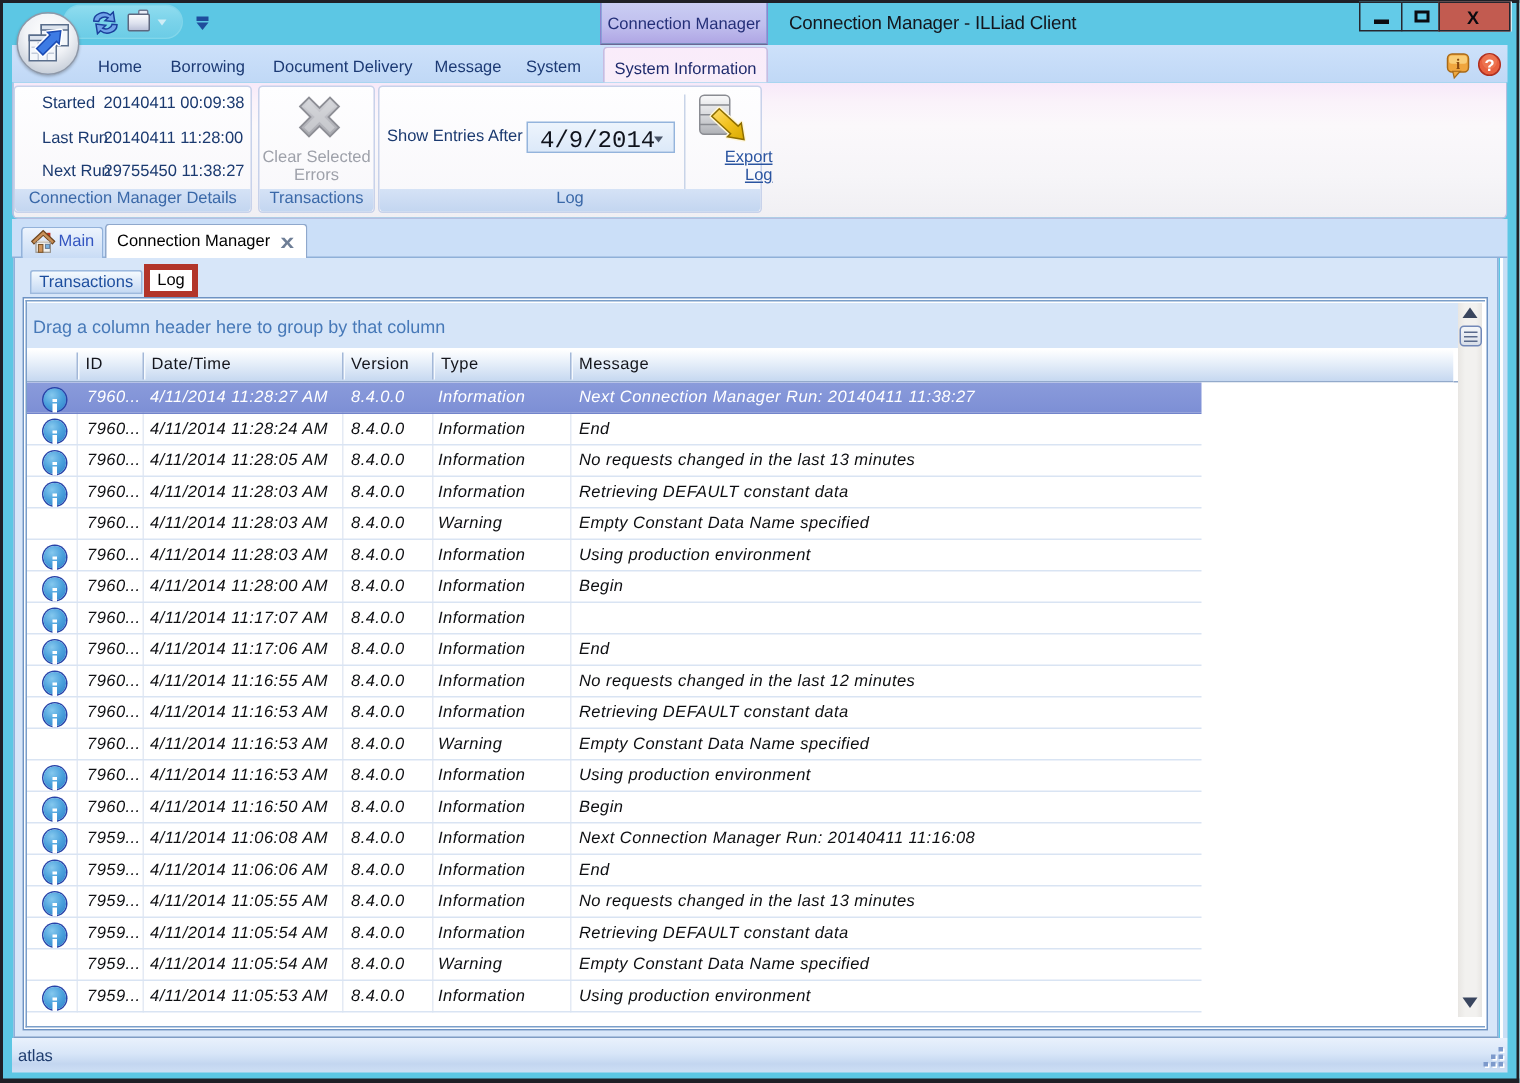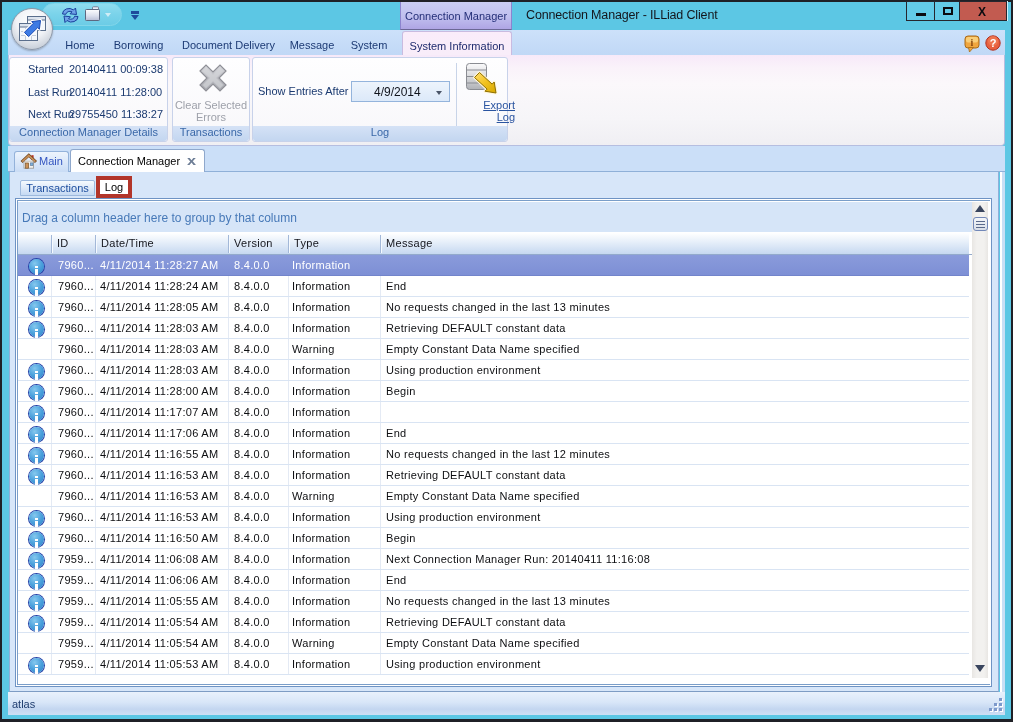--- a/index.html
+++ b/index.html
@@ -53,21 +53,21 @@
   border-radius:0 0 3px 3px; text-align:center; line-height:13px; color:#3A68A8; }
 #g1 { left:0px; width:159px; }
 #g2 { left:163px; width:78px; }
 #g3 { left:243px; width:256px; }
 .inf-lb { position:absolute; left:18px; color:#1B3A70; }
 .inf-v  { position:absolute; left:59px; color:#1B3A70; }
 #g2 .dis { position:absolute; width:100%; text-align:center; color:#9EA1AA; }
 #g3 .btn-lb { position:absolute; width:72px; text-align:right; color:#2A54A0;text-decoration:underline; }
 #combo { position:absolute; left:98px; top:23px; width:99px; height:21px;
   background:linear-gradient(180deg,#EDF4FC 0%,#DCE9F9 100%); border:1px solid #94B4DC; }
-#combo span { position:absolute; left:22px; top:3px; font-size:12px; color:#10131C; }
+#combo span { position:absolute; left:8px; top:3px; font-size:16px; color:#10131C;font-family:Liberation Mono, monospace; }
 #combo .ar { position:absolute; right:7px; top:9px; width:0; height:0;
   border-left:3.5px solid transparent; border-right:3.5px solid transparent; border-top:4px solid #4A5568; }
 #g3 .vsep { position:absolute; left:203px; top:5px; width:1px; height:70px; background:#C8D4E8; }
 
 
 #docband { left:8px; top:146px; width:997px; height:26px; background:#CBDFF8; }
 #docband .uline { position:absolute; left:0; bottom:0; width:100%; height:1px; background:#8FB0D8; }
 #tab-main { position:absolute; left:6px; top:5px; width:55px; height:21px;
   background:linear-gradient(180deg,#EDF4FD 0%,#C9DCF5 100%);
   border:1px solid #93B2DA; border-bottom:none; border-radius:3px 3px 0 0; }
@@ -99,21 +99,21 @@
 #hdr { position:absolute; left:2px; top:34px; width:951px; height:22px;
   background:linear-gradient(180deg,#FFFFFF 0%,#E8F0FA 40%,#C6D8F0 100%);
   border-bottom:1px solid #93AACB; color:#14151C; }
 #hdr span { position:absolute; top:4px; letter-spacing:0.3px; }
 .hsep { position:absolute; top:2px; width:1px; height:18px; background:#A3B8D8; box-shadow:1px 0 0 #F6FAFE; }
 #newcol { position:absolute; left:953px; top:34px; width:3px; height:22px; background:#FFF;
   border-bottom:1px solid #93AACB; }
 
 #rows { position:absolute; left:2px; top:56px; width:951px; height:428px; background:#FFF; }
 .colsep { position:absolute; top:0; width:1px; height:420px; background:#E4EAF4; }
-.row { position:absolute; left:0; width:951px; height:21px; border-bottom:1px solid #D9E4F3; color:#0D0E11; }
+.row { position:absolute; left:0; width:783px; height:21px; border-bottom:1px solid #D9E4F3; color:#0D0E11;font-style:italic; }
 .row span { position:absolute; top:4px; white-space:nowrap; letter-spacing:0.3px; }
 .row .c1 { left:40px; } .row .c2 { left:82px; } .row .c3 { left:216px; }
 .row .c4 { left:274px; } .row .c5 { left:368px; }
 .row.sel { background:linear-gradient(180deg,#8A9BDB 0%,#7D8FD5 100%); color:#FFF; border-bottom:1px solid #7284CB; }
 .ic { position:absolute; left:11px; top:3px; width:15px; height:15px; border-radius:50%;
   background:radial-gradient(circle at 38% 30%, #85C8EE 0%, #4AA0DC 50%, #2E7EC8 100%);
   box-shadow:0 0 0 1px #2843A8; }
 .ii { position:absolute; left:0; top:0; width:15px; height:15px; }
 .ii::before { content:""; position:absolute; left:6px; top:2.5px; width:3px; height:2.2px; background:#FFF; }
 .ii::after { content:""; position:absolute; left:5.8px; top:6px; width:3.5px; height:5.6px; background:#FFF; }
@@ -326,20 +326,21 @@
         <i class="colsep" style="left:270px"></i>
         <i class="colsep" style="left:362px"></i>
 <div class="row sel" style="top:0px">
           <span class="ic">
             <span class="ii"></span>
           </span>
           <span class="c1">7960...</span>
           <span class="c2">4/11/2014 11:28:27 AM</span>
           <span class="c3">8.4.0.0</span>
           <span class="c4">Information</span>
+          <span class="c5">Next Connection Manager Run: 20140411 11:38:27</span>
         </div>
 <div class="row" style="top:21px">
           <span class="ic">
             <span class="ii"></span>
           </span>
           <span class="c1">7960...</span>
           <span class="c2">4/11/2014 11:28:24 AM</span>
           <span class="c3">8.4.0.0</span>
           <span class="c4">Information</span>
           <span class="c5">End</span>

